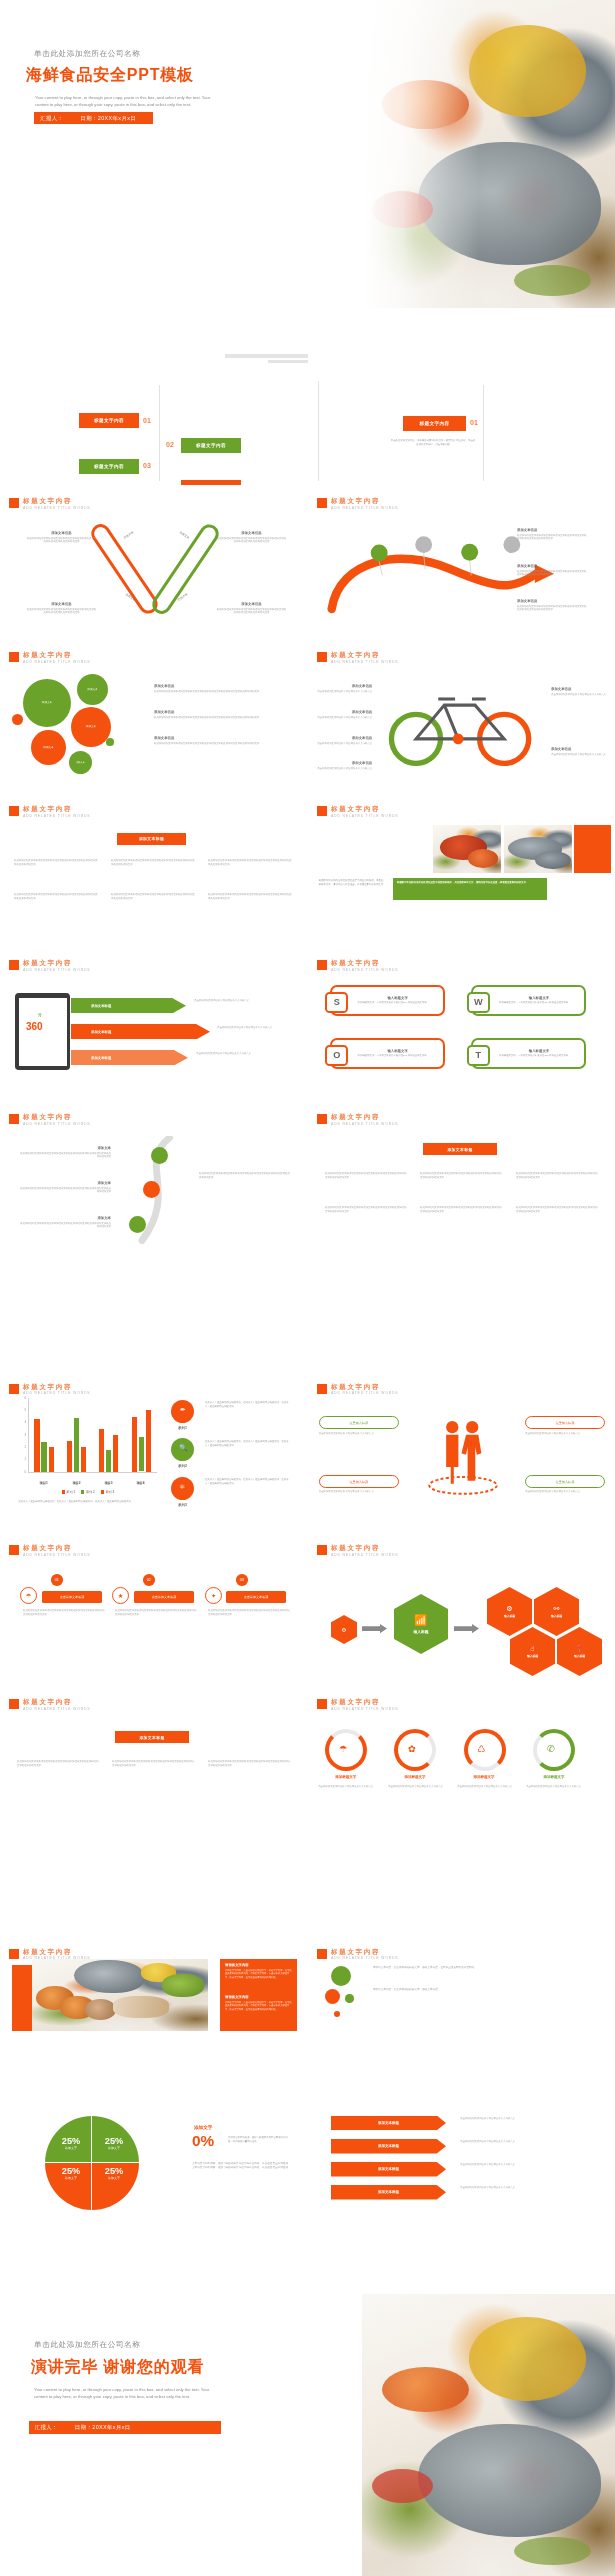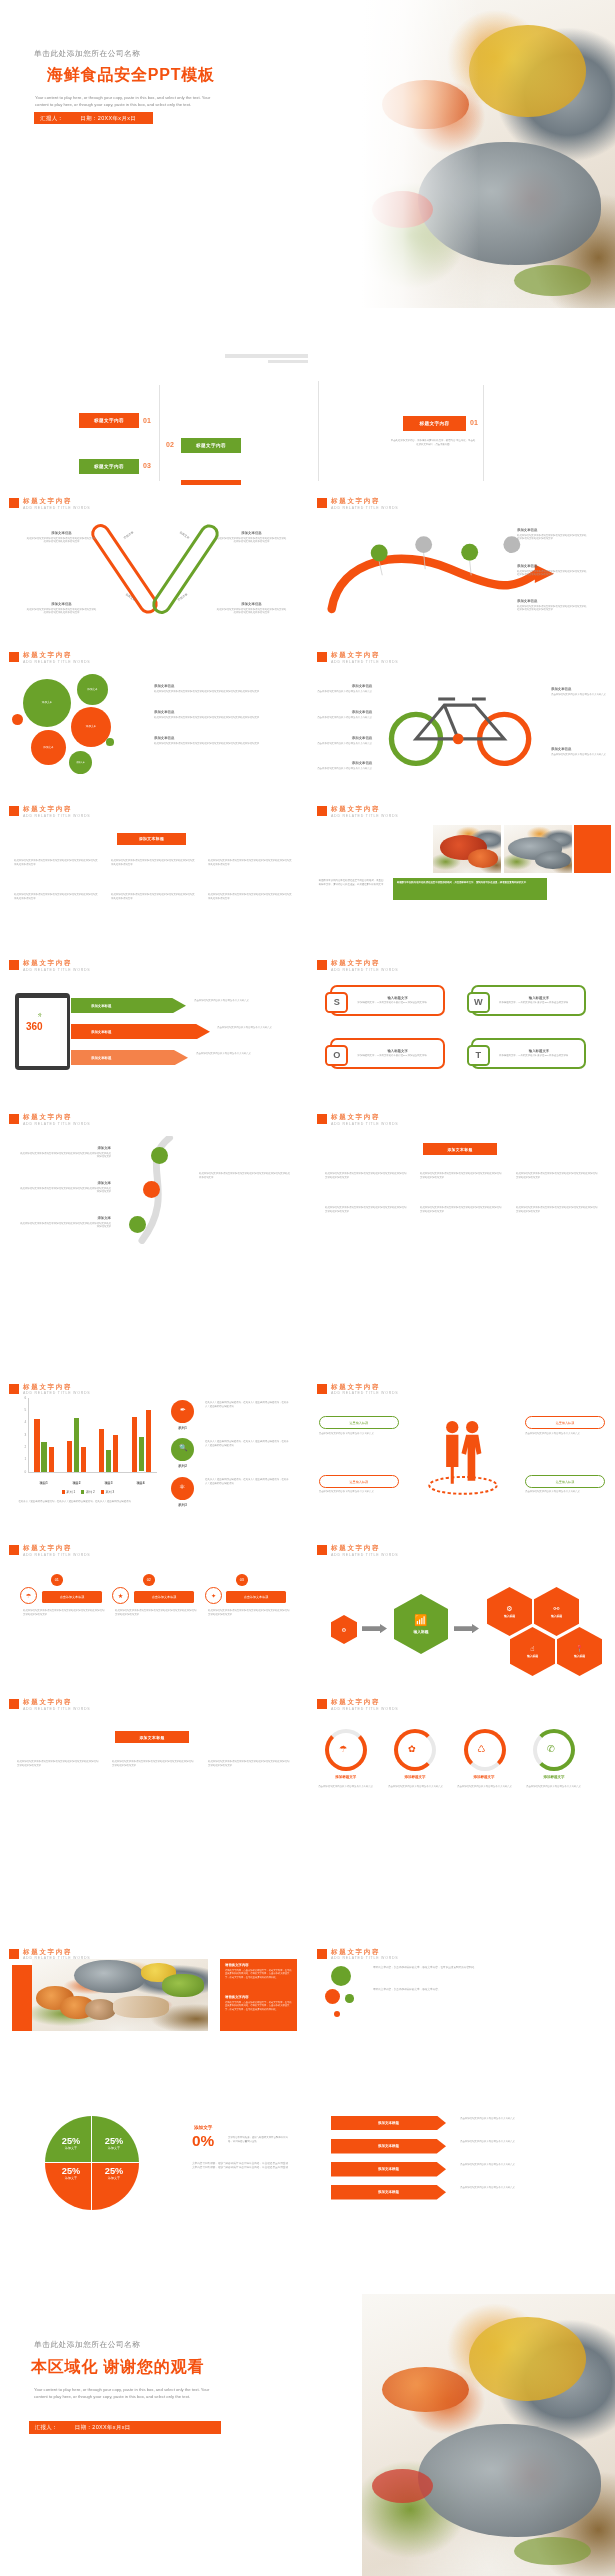--- a/index.html
+++ b/index.html
@@ -112,21 +112,21 @@
   <div class="photo hero">
     <div class="bg"></div>
     <div class="sp" style="left:42%;top:8%;width:46%;height:30%;background:radial-gradient(circle at 38% 38%,#e9c93f,#d39a1e);opacity:.85;"></div>
     <div class="sp" style="left:8%;top:26%;width:34%;height:16%;background:radial-gradient(circle at 40% 40%,#f08a3c,#d4521d);opacity:.9;"></div>
     <div class="sp" style="left:22%;top:46%;width:72%;height:40%;background:radial-gradient(ellipse at 40% 40%,#a9b2b6,#5e686f);opacity:.92;border-radius:48% 52% 46% 54%;"></div>
     <div class="sp" style="left:4%;top:62%;width:24%;height:12%;background:#cf3b2d;opacity:.75;"></div>
     <div class="sp" style="left:60%;top:86%;width:30%;height:10%;background:#7f9c3a;opacity:.7;"></div>
     <div class="fade"></div>
   </div>
   <div class="tsub" style="left:34px;top:49px;">单击此处添加您所在公司名称</div>
-  <div class="tmain" style="left:47px;top:65px;text-align:right;">海鲜食品安全PPT模板</div>
+  <div class="tmain" style="left:26px;top:65px;text-align:right;">海鲜食品安全PPT模板</div>
   <div class="tbody" style="left:35px;top:94px;">Your content to play here, or through your copy, paste in this box, and select only the text. Your content to play here, or through your copy, paste in this box, and select only the text.</div>
   <div class="tbar" style="left:34px;top:112px;width:119px;">
     <span>汇报人：</span>
     <span>日期：20XX年x月x日</span>
   </div>
 </div>
 
 <div class="slide" id="contents">
   <div class="conbar1"></div>
   <div class="conbar2"></div>
@@ -792,20 +792,20 @@
   <div class="photo hero" style="right:0;top:0;width:254px;height:282px;position:absolute;">
     <div class="bg"></div>
     <div class="sp" style="left:42%;top:8%;width:46%;height:30%;background:radial-gradient(circle at 38% 38%,#e9c93f,#d39a1e);opacity:.85;"></div>
     <div class="sp" style="left:8%;top:26%;width:34%;height:16%;background:radial-gradient(circle at 40% 40%,#f08a3c,#d4521d);opacity:.9;"></div>
     <div class="sp" style="left:22%;top:46%;width:72%;height:40%;background:radial-gradient(ellipse at 40% 40%,#a9b2b6,#5e686f);opacity:.92;border-radius:48% 52% 46% 54%;"></div>
     <div class="sp" style="left:4%;top:62%;width:24%;height:12%;background:#cf3b2d;opacity:.75;"></div>
     <div class="sp" style="left:60%;top:86%;width:30%;height:10%;background:#7f9c3a;opacity:.7;"></div>
     <div class="fade"></div>
   </div>
   <div class="tsub" style="left:34px;top:46px;">单击此处添加您所在公司名称</div>
-  <div class="tmain" style="left:31px;top:63px;">本区域化   谢谢您的观看</div>
+  <div class="tmain" style="left:31px;top:63px;">演讲完毕   谢谢您的观看</div>
   <div class="tbody" style="left:34px;top:92px;width:185px;">Your content to play here, or through your copy, paste in this box, and select only the text. Your content to play here, or through your copy, paste in this box, and select only the text.</div>
   <div class="tbar" style="left:28.5px;top:127px;width:192px;height:13px;">
     <span>汇报人：</span>
     <span>日期：20XX年x月x日</span>
   </div>
 </div>
 
 
 </body></html>

